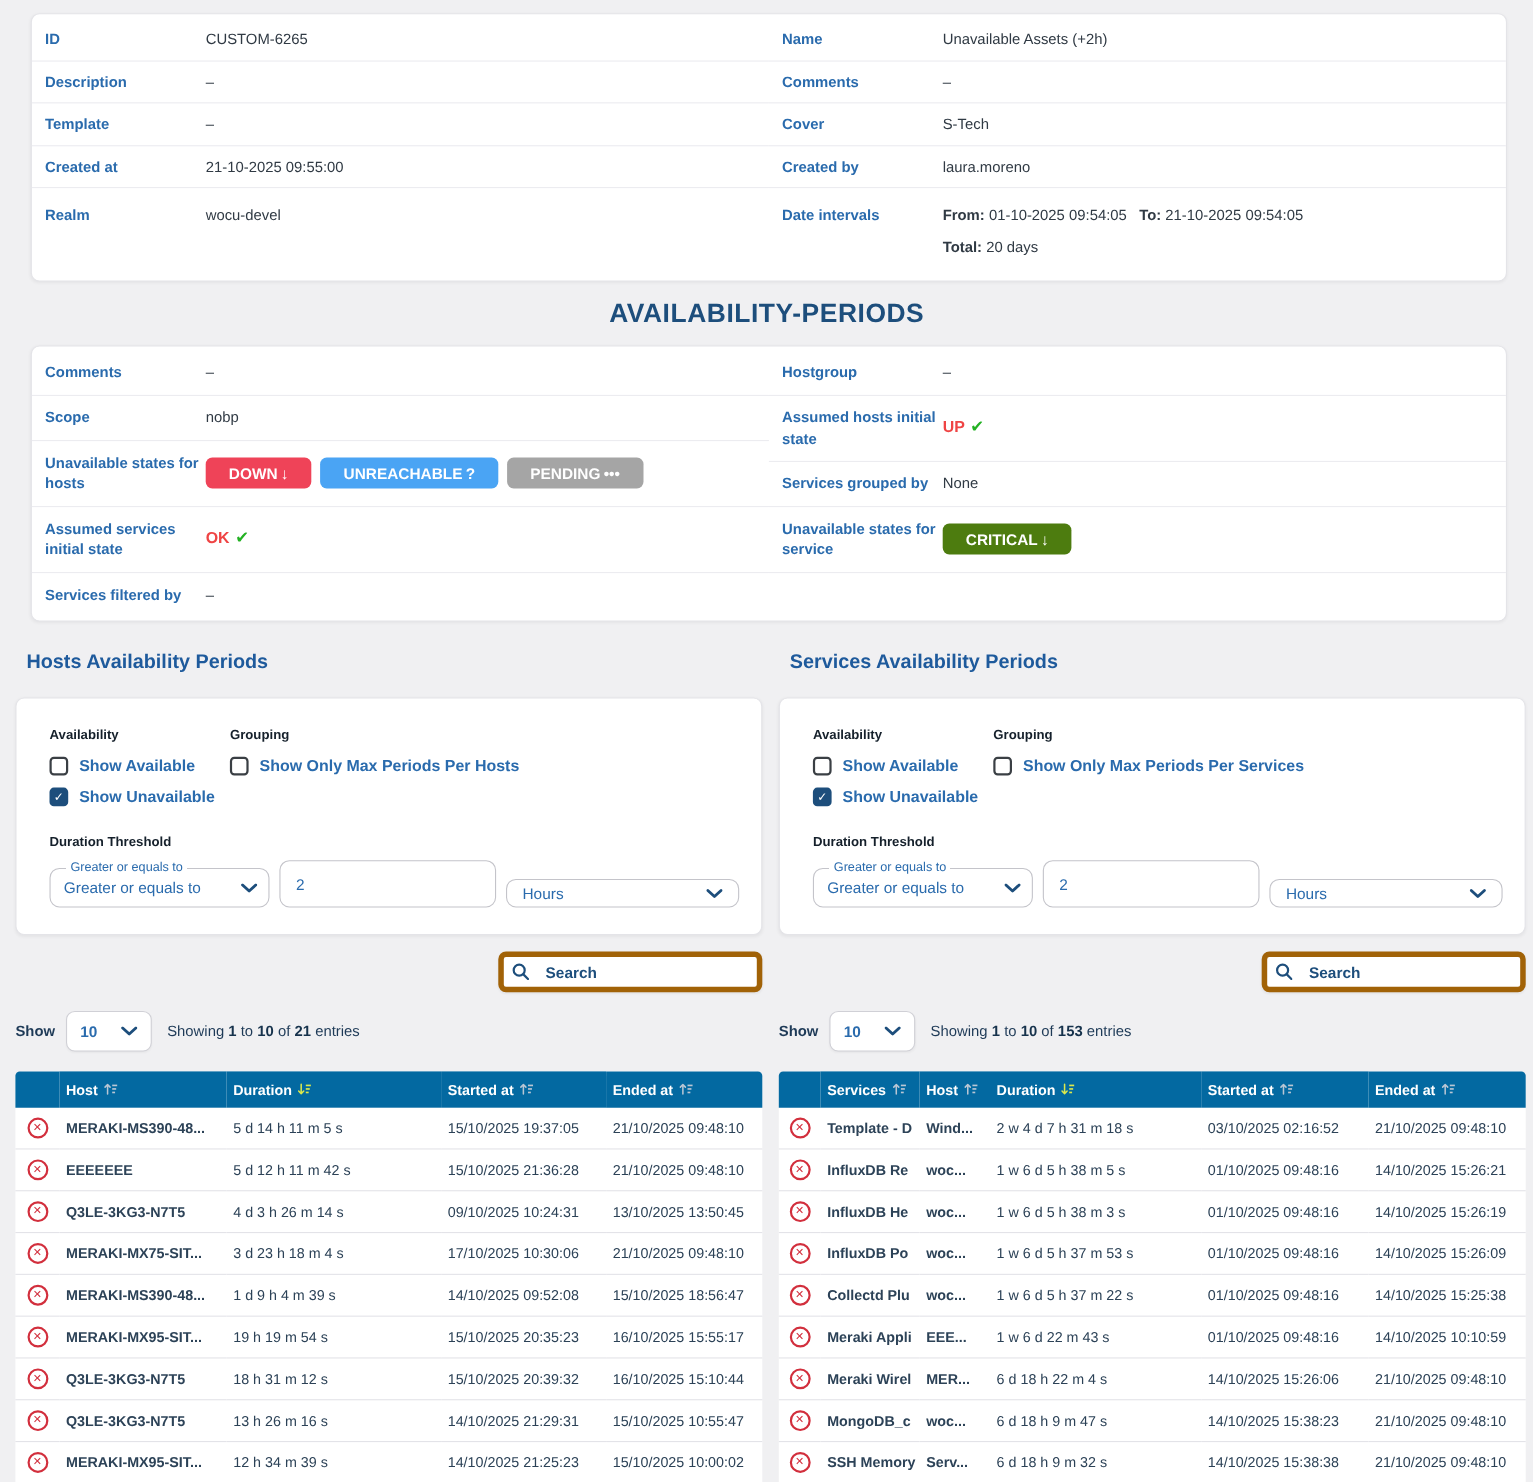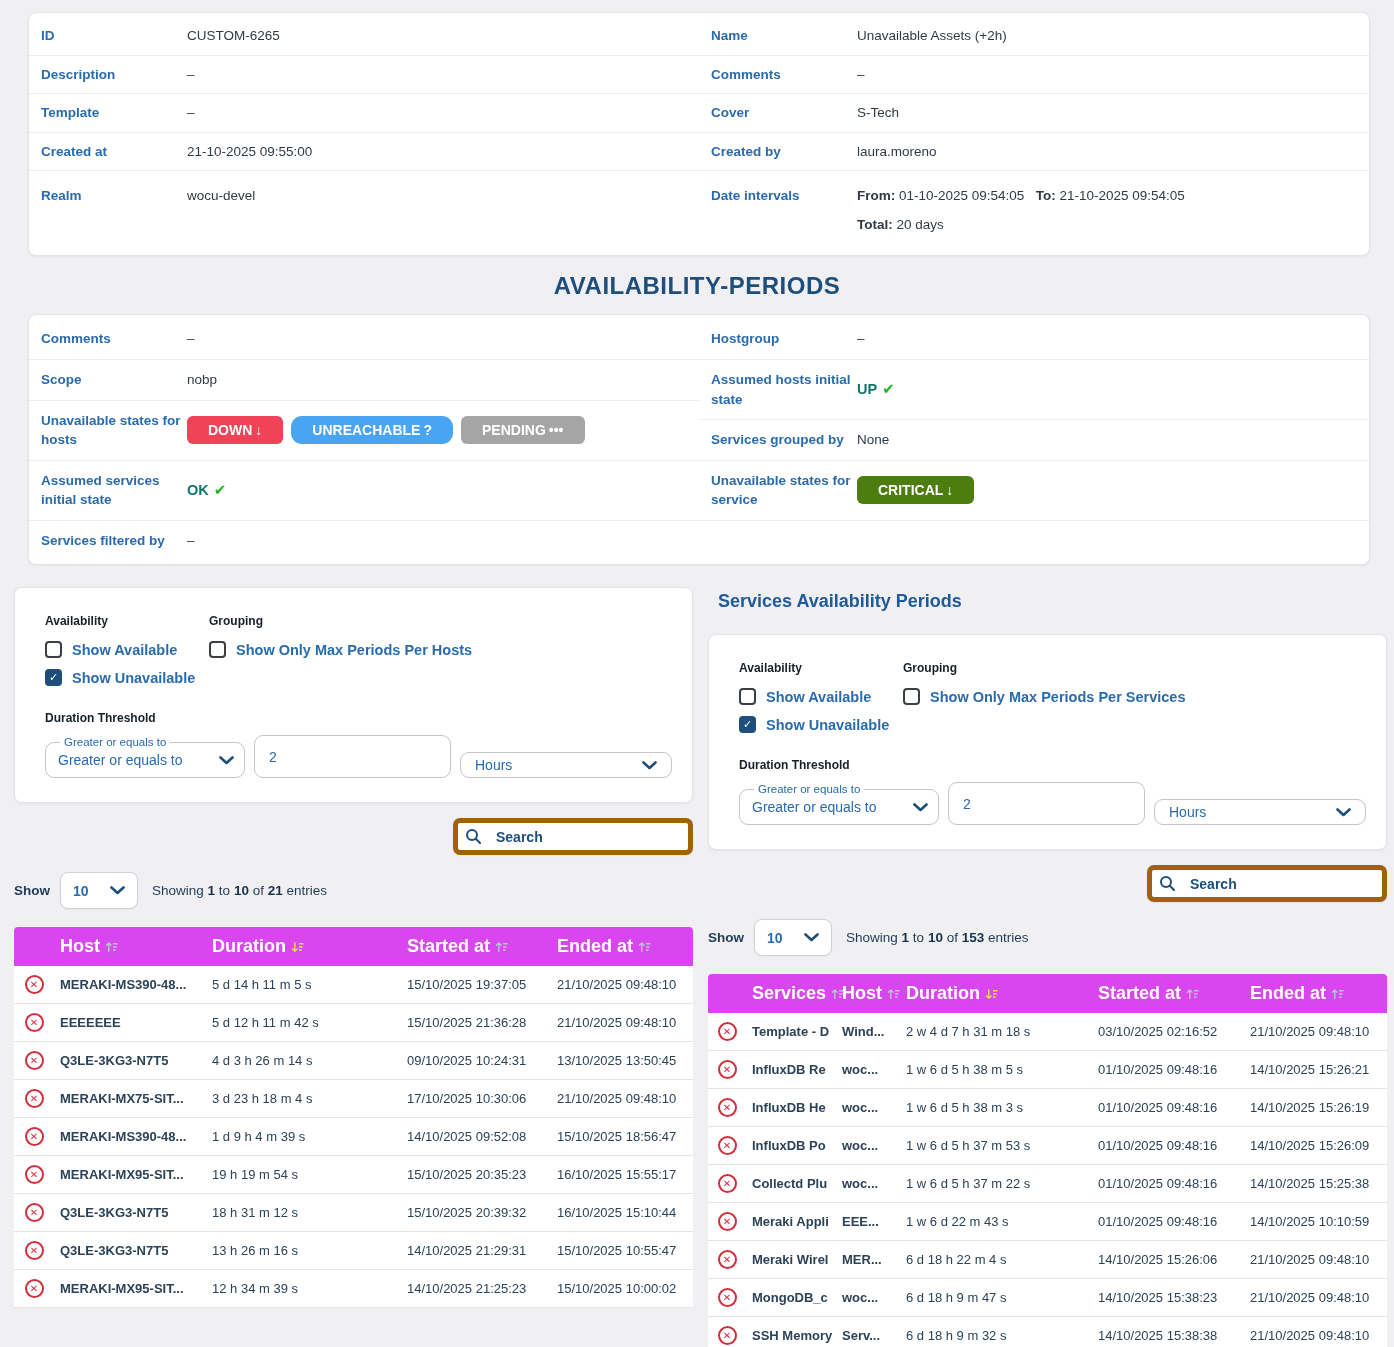--- a/index.html
+++ b/index.html
@@ -35,21 +35,21 @@
   .periods-card .irow { padding:10px 12px; }
   .prow-badges { align-items:center; }
   .filler { flex:1; }
 
   
   .badge {
     display:inline-flex; align-items:center; color:#fff; font-weight:bold; font-size:14px;
     padding:7px 21px; border-radius:6px; margin-right:8px; line-height:1;
   }
   .badge-glyph { font-weight:800; margin-left:3px; font-size:14px; }
-  .green-val { color:#0f766e; font-weight:bold; font-size:14.5px; }
+  .green-val { color:#ef4444; font-weight:bold; font-size:14.5px; }
   .check { color:#23b123; font-weight:bold; font-size:15px; margin-left:5px; }
 
   
   .cols { display:flex; gap:15px; padding:0 8px 0 14px; margin-top:22px; }
   .col { width:679px; flex:none; }
   .col-title { font-size:18px; font-weight:bold; color:#1e5a9c; margin:4px 0 22px 10px; }
 
   
   .filter-card { padding:26px 20px 24px 30px; }
   .filter-row { display:flex; }
@@ -97,21 +97,21 @@
     display:flex; align-items:center; justify-content:space-between; padding:0 12px; margin-right:14px; cursor:pointer;
     box-shadow:0 1px 2px rgba(0,0,0,.04);
   }
   .show-select span { color:#2a6bad; font-weight:bold; font-size:14px; }
   .showing b { color:#16324c; }
 
   
   .tbl-card { margin-top:18px; background:#fff; border-radius:6px 6px 0 0; }
   table.data { width:100%; border-collapse:collapse; table-layout:fixed; }
   table.data thead th {
-    background:#d946ef; color:#fff; font-size:18px; font-weight:bold; text-align:left;
+    background:#0369a1; color:#fff; font-size:13px; font-weight:bold; text-align:left;
     padding:9px 6px; white-space:nowrap; cursor:pointer;
   }
   table.data thead th:first-child { border-radius:4px 0 0 0; width:38px; }
   table.data thead th:last-child { border-radius:0 4px 0 0; }
   th .sort-icon { margin-left:5px; color:#b9c6d4; vertical-align:-1px; }
   th.active { color:#dbe84c; }
   th.active .sort-icon { color:#dbe84c; }
   table.data td {
     border-bottom:1px solid #e3e3e8; padding:9px 6px; font-size:13px; color:#2c4257;
     white-space:nowrap; overflow:hidden; height:37px;
@@ -227,21 +227,21 @@
         </div>
       <div class="irow">
           <div class="ilabel">Scope</div>
           <div class="ival">nobp</div>
         </div>
       <div class="irow prow-badges">
           <div class="ilabel">Unavailable states for hosts</div>
           <div class="ival" id="host-badges"><span class="badge" style="background: rgb(239, 67, 88);">
               <span>DOWN</span>
               <span class="badge-glyph">↓</span>
-            </span><span class="badge" style="background: rgb(74, 164, 244); border-radius: 11px;">
+            </span><span class="badge" style="background: rgb(74, 164, 244);">
               <span>UNREACHABLE</span>
               <span class="badge-glyph">?</span>
             </span><span class="badge" style="background: rgb(165, 165, 165);">
               <span>PENDING</span>
               <span class="badge-glyph">•••</span>
             </span></div>
         </div>
       <div class="irow prow-badges">
           <div class="ilabel">Assumed services initial state</div>
           <div class="ival"><span class="green-val">OK</span><span class="check">✔</span></div>
@@ -271,20 +271,21 @@
               <span class="badge-glyph">↓</span>
             </span></div>
         </div>
       <div class="filler"></div>
     </div>
   </div>
 
   <div class="cols">
 
     <div class="col">
+      <div class="col-title">Hosts Availability Periods</div>
 
       <div class="card filter-card">
         <div class="filter-row">
           <div class="fgroup-a">
             <div class="fheading">Availability</div>
             <div class="cbrow">
               <span class="cbox"></span>
               <span class="cblabel">Show Available</span>
             </div>
             <div class="cbrow">

